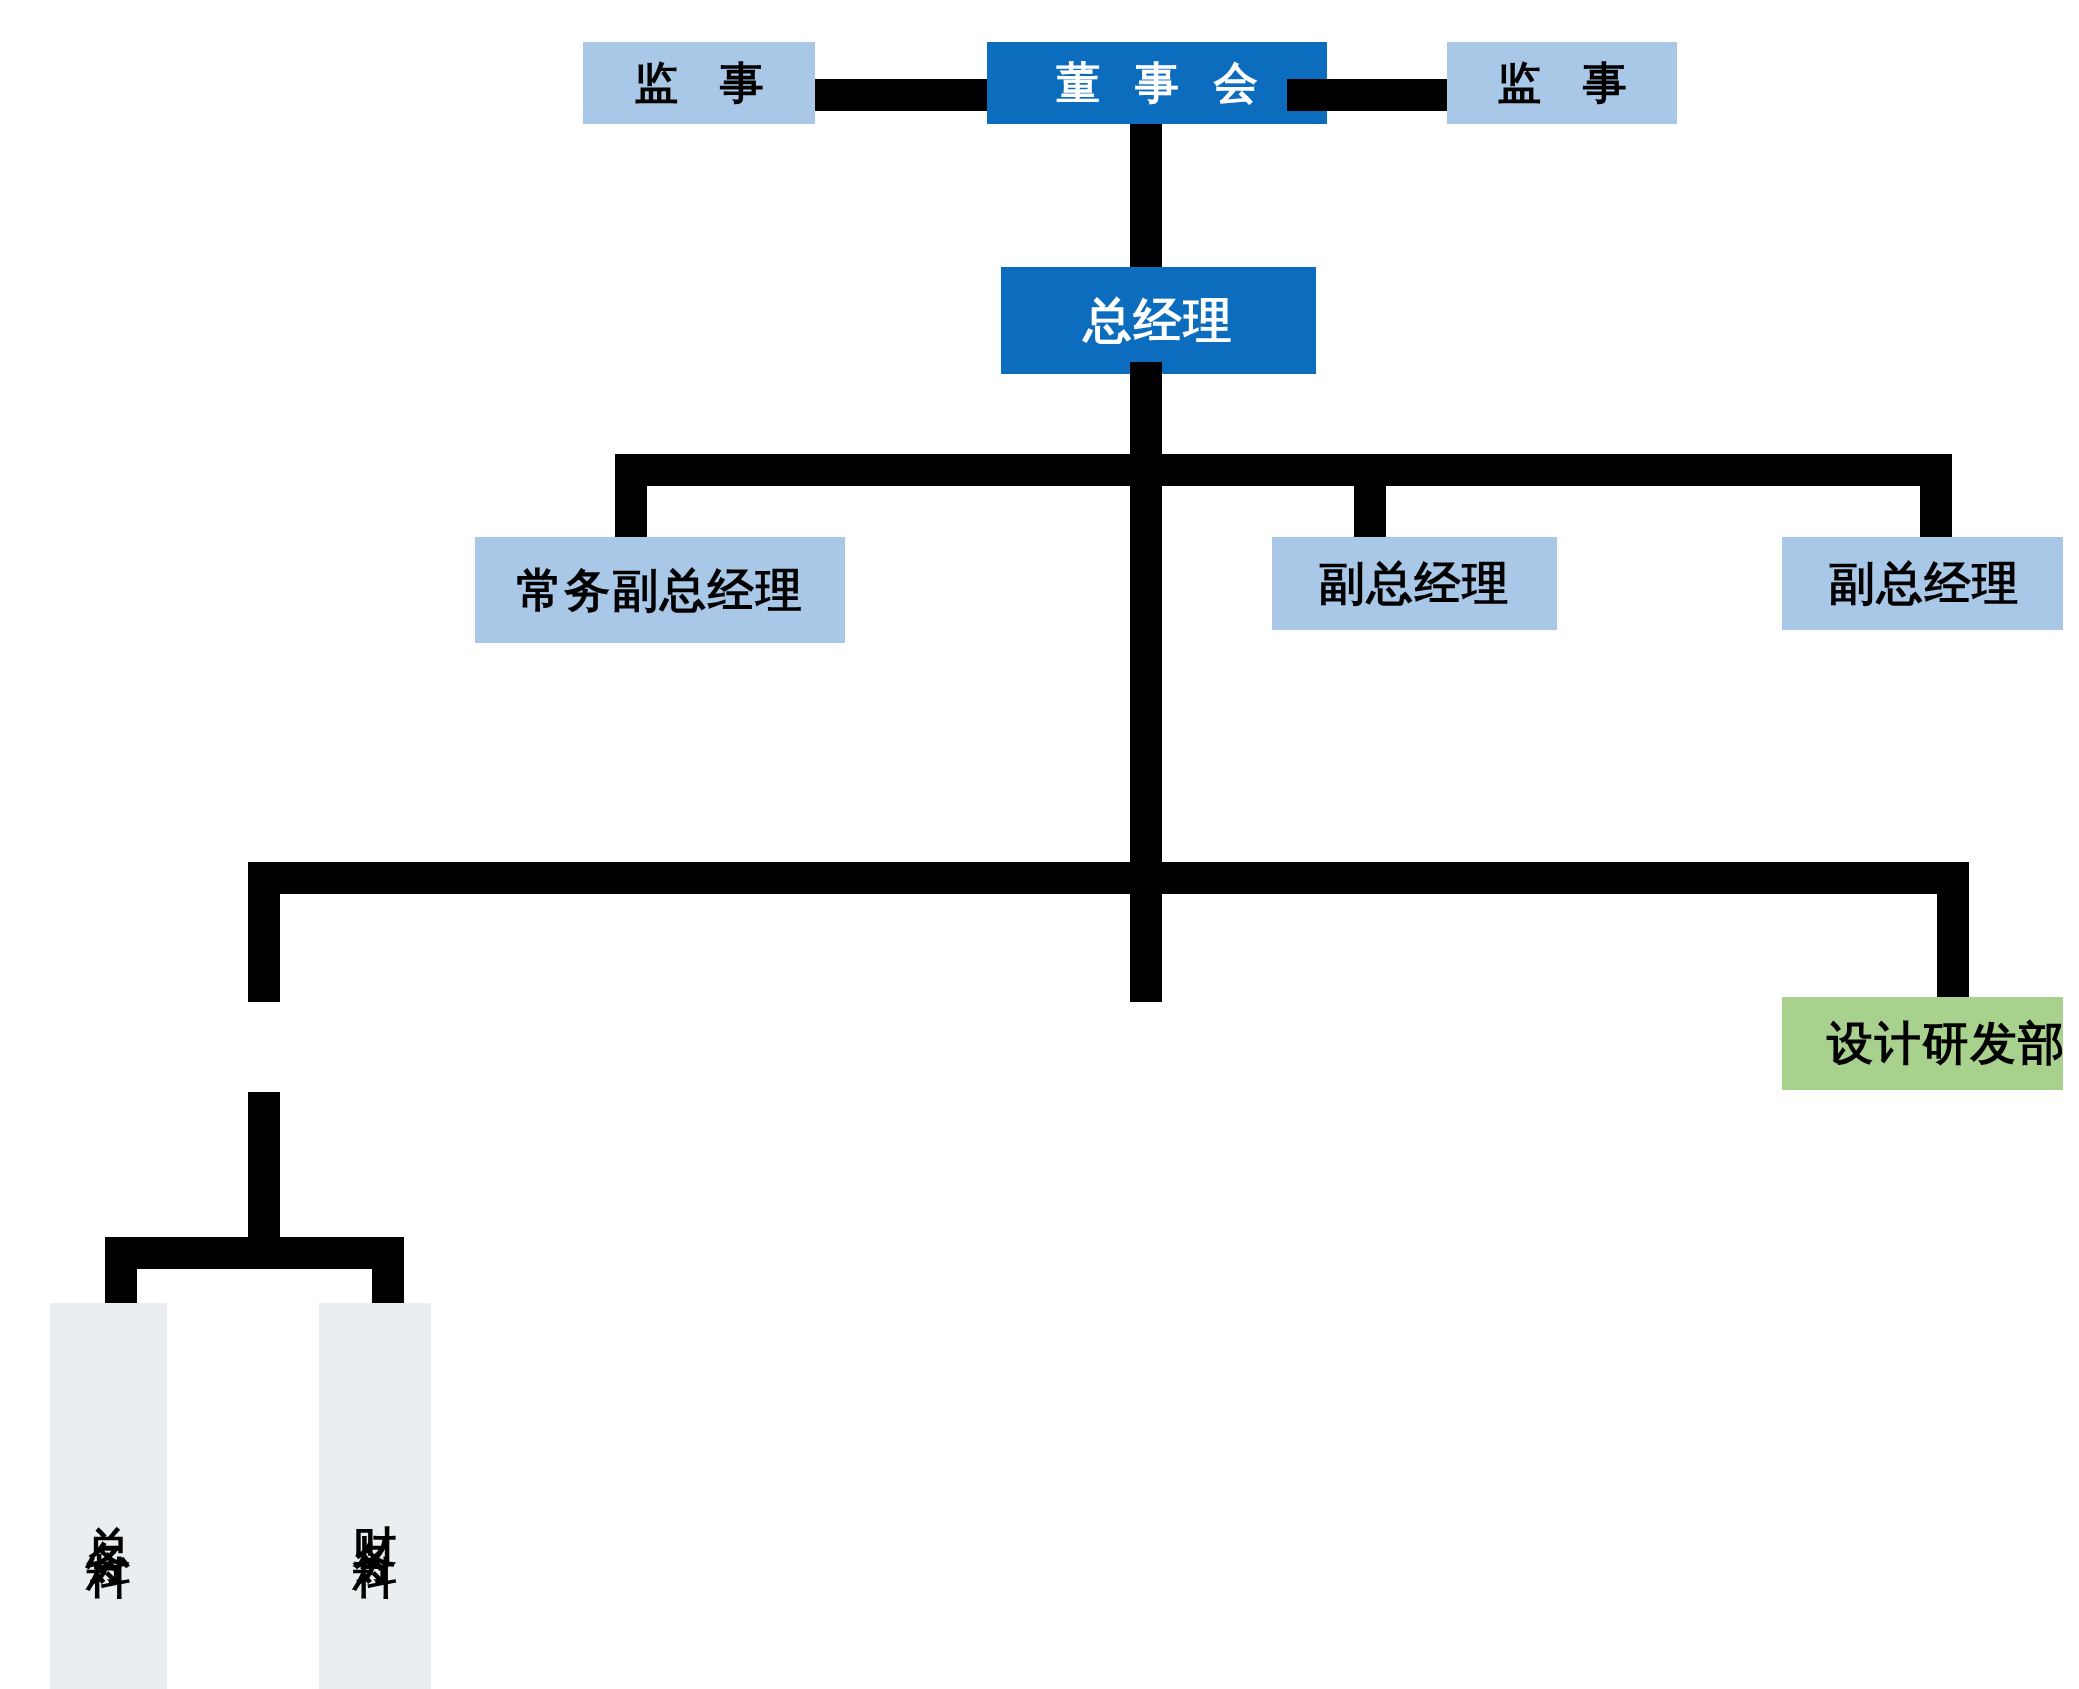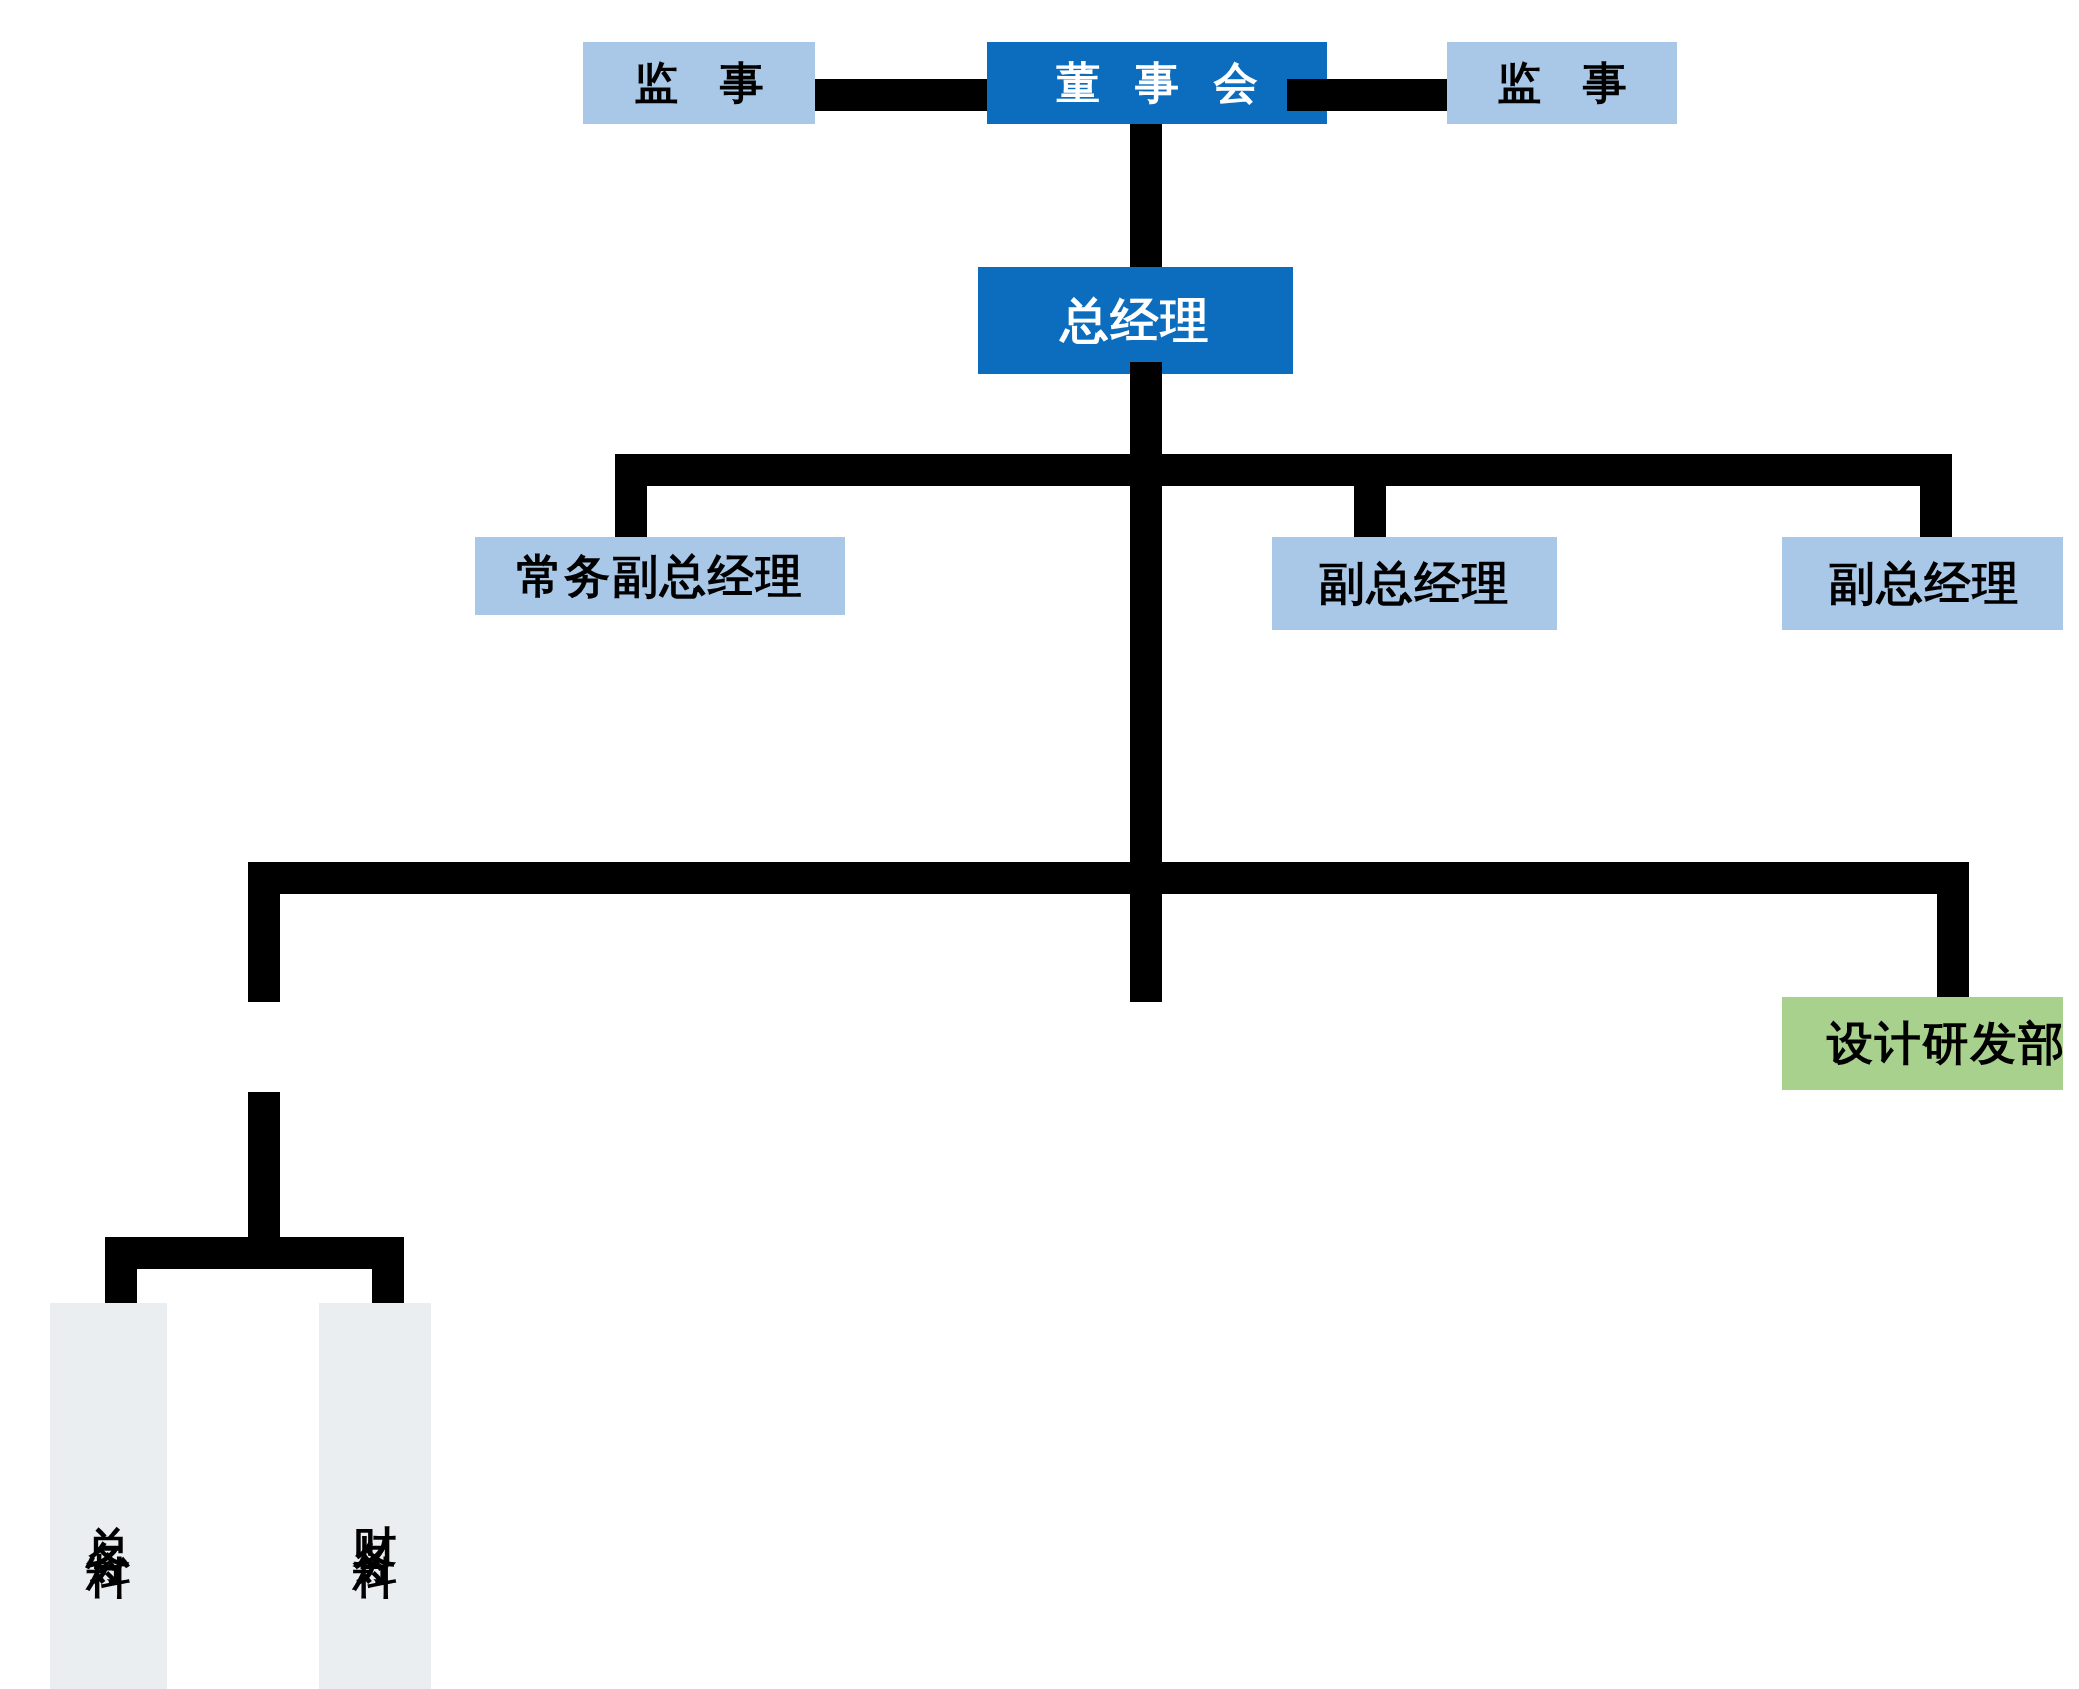--- a/index.html
+++ b/index.html
@@ -83,31 +83,31 @@
   <div class="line-h" style="left:783px; top:47px; width:172px; height:5px;"></div>
 
   <div class="node board" style="left:955px; top:10px; width:340px; height:82px; font-size:44px;">董 事 会</div>
 
   <div class="line-h" style="left:1255px; top:47px; width:160px; height:5px;"></div>
 
   <div class="node supervisor" style="left:1415px; top:10px; width:230px; height:82px; font-size:44px;">监 事</div>
 
   <div class="line-v" style="left:1098px; top:92px; width:5px; height:143px;"></div>
 
-  <div class="node gm" style="left:946px; top:235px; width:315px; height:107px; font-size:48px;">总经理</div>
+  <div class="node gm" style="left:969px; top:235px; width:315px; height:107px; font-size:48px;">总经理</div>
 
   <div class="line-v" style="left:1098px; top:330px; width:5px; height:503px;"></div>
 
   <div class="line-h" style="left:583px; top:422px; width:1310px; height:5px;"></div>
 
   <div class="line-v" style="left:583px; top:422px; width:5px; height:83px;"></div>
   <div class="line-v" style="left:1322px; top:422px; width:5px; height:83px;"></div>
   <div class="line-v" style="left:1888px; top:422px; width:5px; height:83px;"></div>
 
-  <div class="node exec" style="left:443px; top:505px; width:370px; height:78px; font-size:46px;">常务副总经理</div>
+  <div class="node exec" style="left:443px; top:505px; width:370px; height:106px; font-size:46px;">常务副总经理</div>
 
   <div class="node exec" style="left:1240px; top:505px; width:285px; height:93px; font-size:46px;">副总经理</div>
 
   <div class="node exec" style="left:1750px; top:505px; width:285px; height:93px; font-size:46px;">副总经理</div>
 
   <div class="line-h" style="left:216px; top:830px; width:1694px; height:6px;"></div>
 
   <div class="line-v" style="left:216px; top:830px; width:5px; height:140px;"></div>
   <div class="line-v" style="left:1098px; top:830px; width:5px; height:140px;"></div>
   <div class="line-v" style="left:1905px; top:830px; width:5px; height:135px;"></div>

